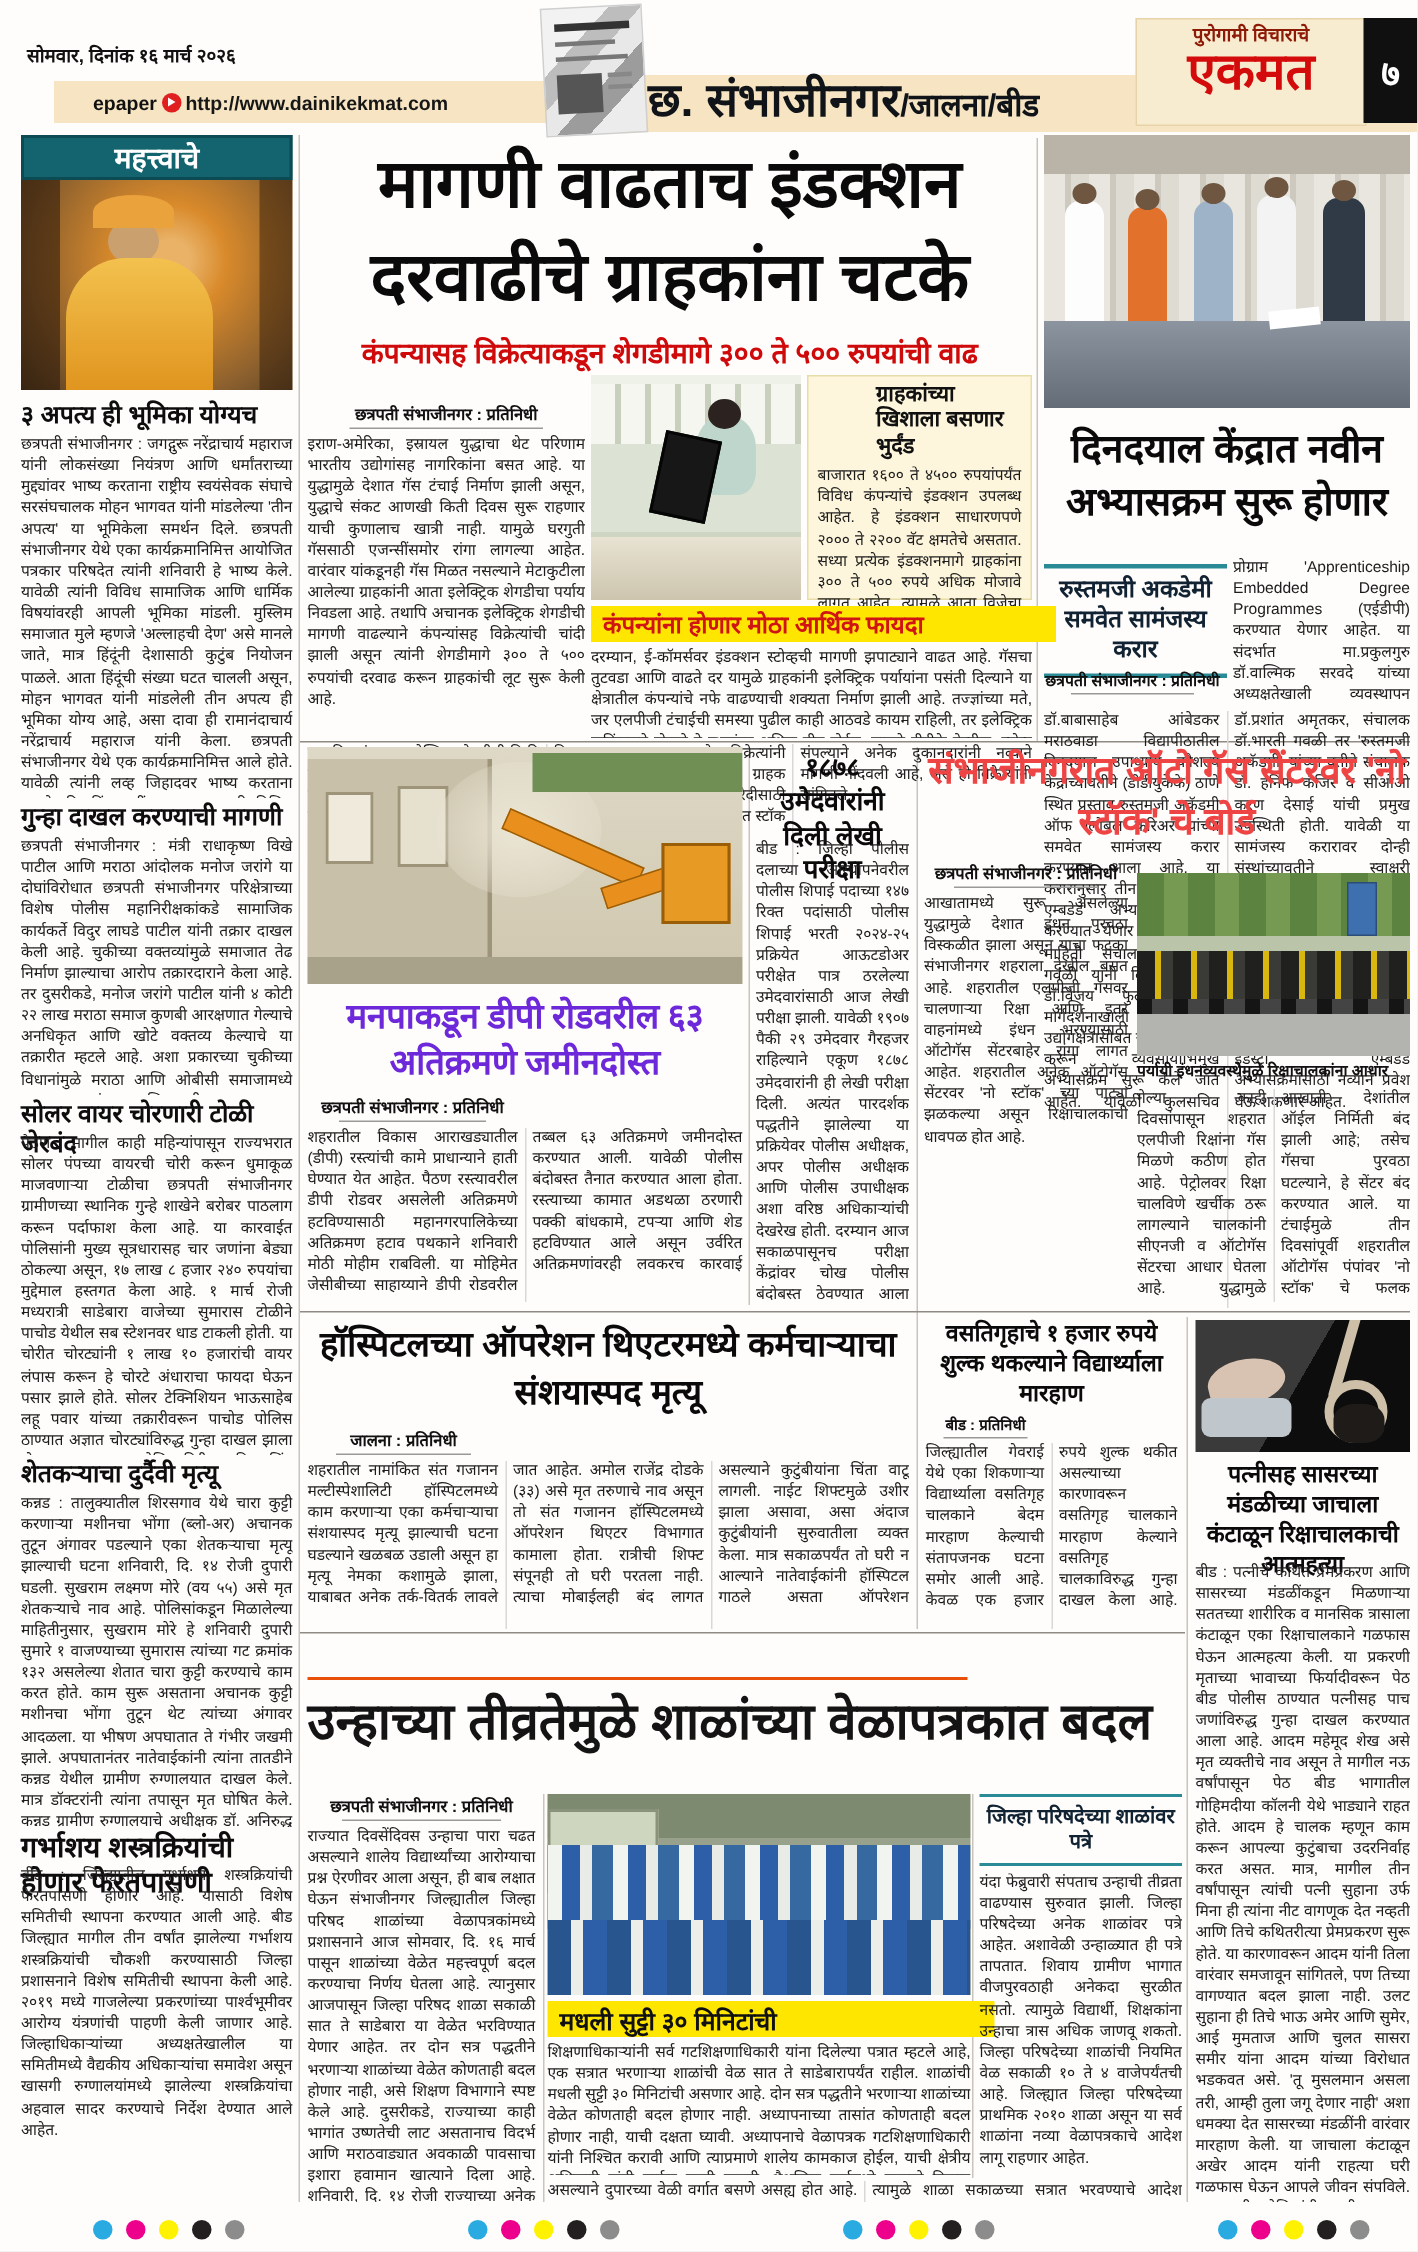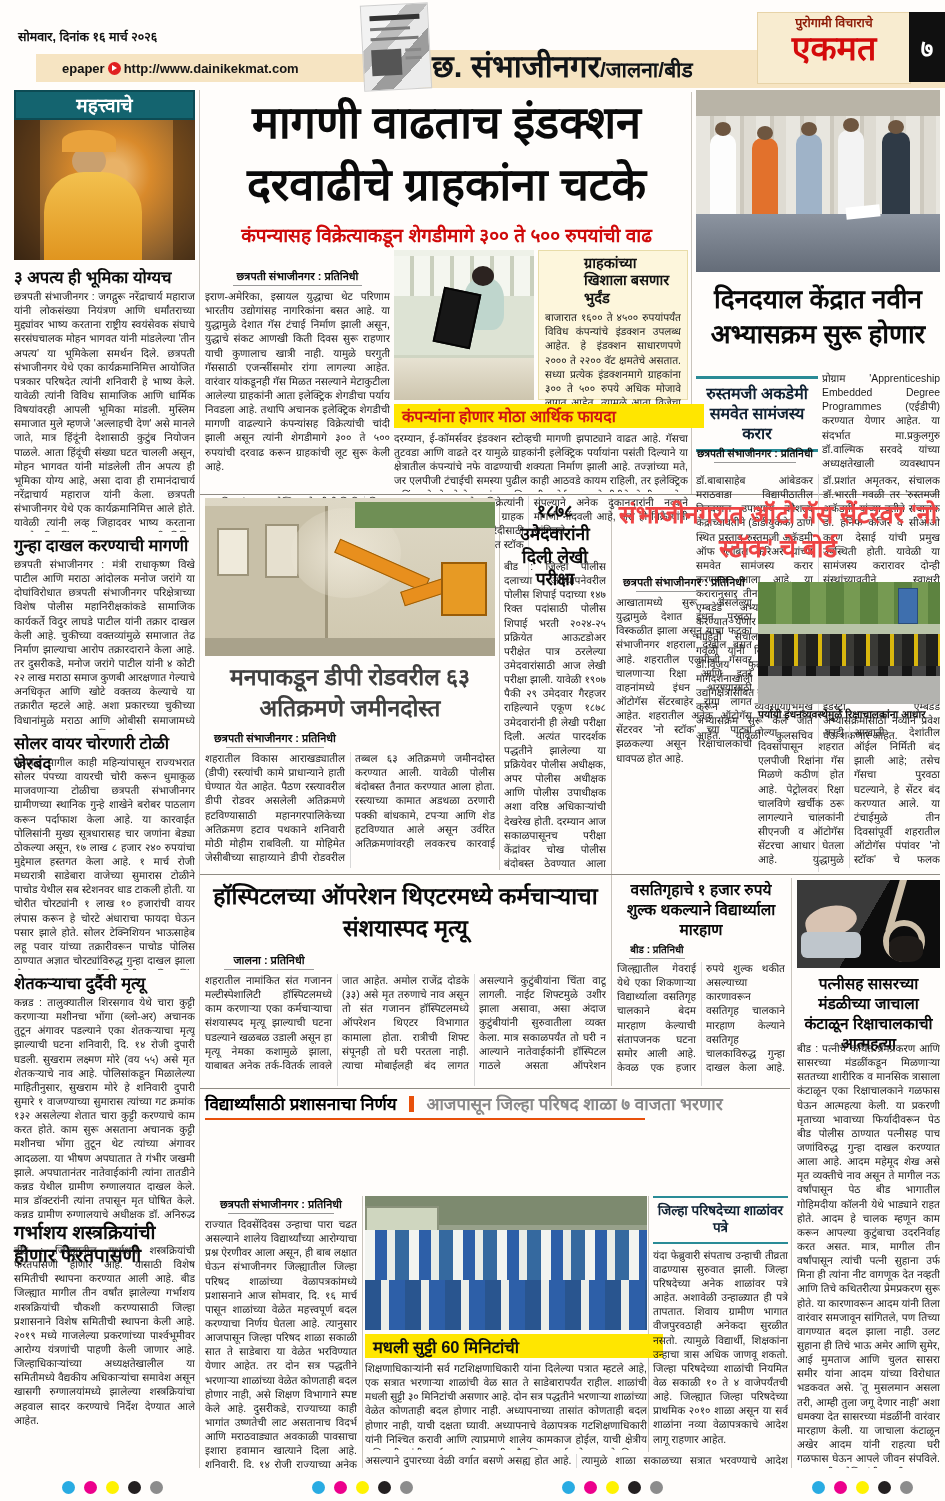--- a/index.html
+++ b/index.html
@@ -163,21 +163,21 @@
       <div style="position:absolute;left:0;top:8px;width:120px;height:150px;background:#c8c0a8;border-right:3px solid #9d947a;"></div>
       <div style="position:absolute;left:12px;top:30px;width:28px;height:44px;background:#efeadb;border:2px solid #9d947a;"></div>
       <div style="position:absolute;left:60px;top:26px;width:30px;height:50px;background:#e6e0cf;border:2px solid #9d947a;"></div>
       <div style="position:absolute;left:86px;top:10px;width:110px;height:90px;border-radius:50%;background:radial-gradient(rgba(236,230,214,.95), rgba(236,230,214,0));"></div>
       <div style="position:absolute;left:128px;top:60px;width:96px;height:13px;background:#e88f1d;transform:rotate(24deg);border:1px solid #9a5d08;"></div>
       <div style="position:absolute;left:196px;top:84px;width:60px;height:13px;background:#e88f1d;transform:rotate(-18deg);border:1px solid #9a5d08;"></div>
       <div style="position:absolute;left:236px;top:64px;width:42px;height:50px;background:#e79a24;border:2px solid #9a5d08;"></div>
       <div style="position:absolute;left:150px;top:4px;width:140px;height:26px;background:#6f8f55;"></div>
       <div style="position:absolute;left:0;top:140px;width:290px;height:18px;background:#a9a28b;"></div>
     </div>
-    <div style="position:absolute;left:0;top:164px;width:290px;font-size:23px;font-weight:800;line-height:1.35;text-align:center;color:#404040;">मनपाकडून डीपी रोडवरील ६३ अतिक्रमणे जमीनदोस्त</div>
+    <div style="position:absolute;left:0;top:164px;width:290px;font-size:23px;font-weight:800;line-height:1.35;text-align:center;color:#6d28d9;font-family:Liberation Serif, serif;">मनपाकडून डीपी रोडवरील ६३ अतिक्रमणे जमीनदोस्त</div>
     <div class="byline" style="position:absolute;left:0;top:232px;width:140px;">छत्रपती संभाजीनगर : प्रतिनिधी</div>
     <div class="body cols2" style="position:absolute;left:0;top:254px;width:290px;height:116px;">शहरातील विकास आराखड्यातील (डीपी) रस्त्यांची कामे प्राधान्याने हाती घेण्यात येत आहेत. पैठण रस्त्यावरील डीपी रोडवर असलेली अतिक्रमणे हटविण्यासाठी महानगरपालिकेच्या अतिक्रमण हटाव पथकाने शनिवारी मोठी मोहीम राबविली. या मोहिमेत जेसीबीच्या साहाय्याने डीपी रोडवरील तब्बल ६३ अतिक्रमणे जमीनदोस्त करण्यात आली. यावेळी पोलीस बंदोबस्त तैनात करण्यात आला होता. रस्त्याच्या कामात अडथळा ठरणारी पक्की बांधकामे, टपऱ्या आणि शेड हटविण्यात आले असून उर्वरित अतिक्रमणांवरही लवकरच कारवाई केली जाणार असल्याचे मनपा प्रशासनाने सांगितले.</div>
   </div>
 
   <div class="abs" style="left:504px;top:500px;width:102px;height:370px;">
     <div style="font-size:17.5px;font-weight:800;line-height:1.3;text-align:center;color:#0a0a0a;">१८७८ उमेदवारांनी दिली लेखी परीक्षा</div>
     <div class="body" style="position:absolute;left:0;top:60px;width:102px;height:308px;">बीड : जिल्हा पोलीस दलाच्या आस्थापनेवरील पोलीस शिपाई पदाच्या १४७ रिक्त पदांसाठी पोलीस शिपाई भरती २०२४-२५ प्रक्रियेत आऊटडोअर परीक्षेत पात्र ठरलेल्या उमेदवारांसाठी आज लेखी परीक्षा झाली. यावेळी १९०७ पैकी २९ उमेदवार गैरहजर राहिल्याने एकूण १८७८ उमेदवारांनी ही लेखी परीक्षा दिली. अत्यंत पारदर्शक पद्धतीने झालेल्या या प्रक्रियेवर पोलीस अधीक्षक, अपर पोलीस अधीक्षक आणि पोलीस उपाधीक्षक अशा वरिष्ठ अधिकाऱ्यांची देखरेख होती. दरम्यान आज सकाळपासूनच परीक्षा केंद्रांवर चोख पोलीस बंदोबस्त ठेवण्यात आला होता. उत्तरपत्रिकांची तपासणी पूर्ण होताच अंतिम निकाल जाहीर होणार असल्याचे सूत्रांनी सांगितले.</div>
   </div>
 
   <div class="abs" style="left:616px;top:498px;width:324px;height:372px;">
@@ -213,36 +213,32 @@
       <div style="position:absolute;left:4px;top:52px;width:60px;height:26px;background:#bfc6cc;border-radius:6px;"></div>
       <div style="position:absolute;left:96px;top:-6px;width:7px;height:60px;background:#cdbfa8;transform:rotate(16deg);border-radius:3px;"></div>
       <div style="position:absolute;left:86px;top:40px;width:30px;height:30px;border:6px solid #cdbfa8;border-radius:50%;"></div>
       <div style="position:absolute;left:92px;top:56px;width:34px;height:26px;border-radius:40%;background:#1f1b18;"></div>
     </div>
     <div style="position:absolute;left:0;top:94px;width:143px;font-size:15.5px;font-weight:800;line-height:1.3;text-align:center;color:#0a0a0a;">पत्नीसह सासरच्या मंडळीच्या जाचाला कंटाळून रिक्षाचालकाची आत्महत्या</div>
     <div class="body" style="position:absolute;left:0;top:162px;width:143px;height:426px;">बीड : पत्नीचे कथित प्रेमप्रकरण आणि सासरच्या मंडळींकडून मिळणाऱ्या सततच्या शारीरिक व मानसिक त्रासाला कंटाळून एका रिक्षाचालकाने गळफास घेऊन आत्महत्या केली. या प्रकरणी मृताच्या भावाच्या फिर्यादीवरून पेठ बीड पोलीस ठाण्यात पत्नीसह पाच जणांविरुद्ध गुन्हा दाखल करण्यात आला आहे. आदम महेमूद शेख असे मृत व्यक्तीचे नाव असून ते मागील नऊ वर्षांपासून पेठ बीड भागातील गोहिमदीया कॉलनी येथे भाड्याने राहत होते. आदम हे चालक म्हणून काम करून आपल्या कुटुंबाचा उदरनिर्वाह करत असत. मात्र, मागील तीन वर्षांपासून त्यांची पत्नी सुहाना उर्फ मिना ही त्यांना नीट वागणूक देत नव्हती आणि तिचे कथितरीत्या प्रेमप्रकरण सुरू होते. या कारणावरून आदम यांनी तिला वारंवार समजावून सांगितले, पण तिच्या वागण्यात बदल झाला नाही. उलट सुहाना ही तिचे भाऊ अमेर आणि सुमेर, आई मुमताज आणि चुलत सासरा समीर यांना आदम यांच्या विरोधात भडकवत असे. 'तू मुसलमान असला तरी, आम्ही तुला जगू देणार नाही' अशा धमक्या देत सासरच्या मंडळींनी वारंवार मारहाण केली. या जाचाला कंटाळून अखेर आदम यांनी राहत्या घरी गळफास घेऊन आपले जीवन संपविले. याप्रकरणी पोलिसांनी पत्नीसह पाच जणांविरुद्ध आत्महत्येस प्रवृत्त केल्याचा गुन्हा दाखल केला असून पुढील तपास पेठ बीड पोलीस करत आहेत.</div>
   </div>
 
   <div class="abs" style="left:205px;top:1092px;width:583px;height:376px;">
-    <div style="white-space:nowrap;">
-      <span class="kick-l">विद्यार्थ्यांसाठी प्रशासनाचा निर्णय</span>
-      <span class="kick-sep"></span>
-      <span class="kick-r">आजपासून जिल्हा परिषद शाळा ७ वाजता भरणार</span>
-    </div>
     <div style="position:absolute;left:0;top:26px;width:440px;border-top:2.5px solid #e8500a;"></div>
+    <div style="position:absolute;left:0;top:32px;width:583px;font-size:34px;font-weight:700;line-height:1.45;white-space:nowrap;color:#141414;">उन्हाच्या तीव्रतेमुळे शाळांच्या वेळापत्रकात बदल</div>
     <div class="byline" style="position:absolute;left:0;top:104px;width:152px;">छत्रपती संभाजीनगर : प्रतिनिधी</div>
     <div class="body" style="position:absolute;left:0;top:126px;width:152px;height:250px;">राज्यात दिवसेंदिवस उन्हाचा पारा चढत असल्याने शालेय विद्यार्थ्यांच्या आरोग्याचा प्रश्न ऐरणीवर आला असून, ही बाब लक्षात घेऊन संभाजीनगर जिल्ह्यातील जिल्हा परिषद शाळांच्या वेळापत्रकांमध्ये प्रशासनाने आज सोमवार, दि. १६ मार्च पासून शाळांच्या वेळेत महत्त्वपूर्ण बदल करण्याचा निर्णय घेतला आहे. त्यानुसार आजपासून जिल्हा परिषद शाळा सकाळी सात ते साडेबारा या वेळेत भरविण्यात येणार आहेत. तर दोन सत्र पद्धतीने भरणाऱ्या शाळांच्या वेळेत कोणताही बदल होणार नाही, असे शिक्षण विभागाने स्पष्ट केले आहे. दुसरीकडे, राज्याच्या काही भागांत उष्णतेची लाट असतानाच विदर्भ आणि मराठवाड्यात अवकाळी पावसाचा इशारा हवामान खात्याने दिला आहे. शनिवारी, दि. १४ रोजी राज्याच्या अनेक भागांत उन्हाचा पारा ३८ अंश सेल्सिअसच्या पार पोहोचला होता. दुपारच्या सत्रात बसणाऱ्या विद्यार्थ्यांना उन्हाचा त्रास होत असल्याच्या तक्रारी वाढल्या होत्या.</div>
 
     <div class="photo" style="left:160px;top:104px;width:282px;height:134px;background:linear-gradient(#7d8a6f 0 22%, #98a18b 22%);">
       <div style="position:absolute;left:0;top:10px;width:70px;height:52px;background:#cfd6bf;border:2px solid #8a927b;"></div>
       <div style="position:absolute;left:0;top:34px;width:282px;height:56px;background:repeating-linear-gradient(90deg,#f2f4f0 0 10px,#2d5fa8 10px 22px,#e9ece6 22px 30px,#35699f 30px 44px);"></div>
       <div style="position:absolute;left:0;top:84px;width:282px;height:50px;background:repeating-linear-gradient(90deg,#29558f 0 16px,#ecEFe9 16px 24px,#2d5fa8 24px 40px);"></div>
     </div>
     <div class="yellowband" style="position:absolute;left:160px;top:242px;width:282px;height:24px;">
-      <span style="color:#111;font-size:16.5px;">मधली सुट्टी 60 मिनिटांची</span>
+      <span style="color:#111;font-size:16.5px;">मधली सुट्टी ३० मिनिटांची</span>
     </div>
     <div class="body" style="position:absolute;left:160px;top:270px;width:282px;height:88px;">शिक्षणाधिकाऱ्यांनी सर्व गटशिक्षणाधिकारी यांना दिलेल्या पत्रात म्हटले आहे, एक सत्रात भरणाऱ्या शाळांची वेळ सात ते साडेबारापर्यंत राहील. शाळांची मधली सुट्टी ३० मिनिटांची असणार आहे. दोन सत्र पद्धतीने भरणाऱ्या शाळांच्या वेळेत कोणताही बदल होणार नाही. अध्यापनाच्या तासांत कोणताही बदल होणार नाही, याची दक्षता घ्यावी. अध्यापनाचे वेळापत्रक गटशिक्षणाधिकारी यांनी निश्चित करावी आणि त्याप्रमाणे शालेय कामकाज होईल, याची क्षेत्रीय अधिकारी यांनी मार्फत खात्री करावी, शैक्षणिक वर्षामध्ये कामाचे किमान दिवस, शिक्षणाचे तास व शिक्षकांसाठी प्रत्येक आठवड्याला किमान तास निश्चित करणे, यासाठी निर्देश तत्त्वाचे उल्लंघन होणार नाही, याची खात्री करावी.</div>
     <div class="body cols2" style="position:absolute;left:160px;top:362px;width:423px;height:14px;column-count:2;">असल्याने दुपारच्या वेळी वर्गात बसणे असह्य होत आहे. त्यामुळे शाळा सकाळच्या सत्रात भरवण्याचे आदेश प्रशासनाने शनिवारी दिले. शिक्षणाधिकारी (प्राथमिक) जयश्री चव्हाण आणि शिक्षणाधिकारी (माध्यमिक) अश्विनी लाठकर यांनी याबाबतचे आदेश काढले असून खासगी व्यवस्थापनाच्या शाळांबाबतही लवकरच निर्णय घेतला जाणार आहे.</div>
 
     <div class="abs" style="left:448px;top:104px;width:135px;height:254px;">
       <div class="subhead-box" style="font-size:13.5px;border-top-width:2px;border-bottom-width:2px;">जिल्हा परिषदेच्या शाळांवर पत्रे</div>
       <div class="body" style="margin-top:5px;height:208px;">यंदा फेब्रुवारी संपताच उन्हाची तीव्रता वाढण्यास सुरुवात झाली. जिल्हा परिषदेच्या अनेक शाळांवर पत्रे आहेत. अशावेळी उन्हाळ्यात ही पत्रे तापतात. शिवाय ग्रामीण भागात वीजपुरवठाही अनेकदा सुरळीत नसतो. त्यामुळे विद्यार्थी, शिक्षकांना उन्हाचा त्रास अधिक जाणवू शकतो. जिल्हा परिषदेच्या शाळांची नियमित वेळ सकाळी १० ते ४ वाजेपर्यंतची आहे. जिल्ह्यात जिल्हा परिषदेच्या प्राथमिक २०१० शाळा असून या सर्व शाळांना नव्या वेळापत्रकाचे आदेश लागू राहणार आहेत.</div>
     </div>
   </div>
 

